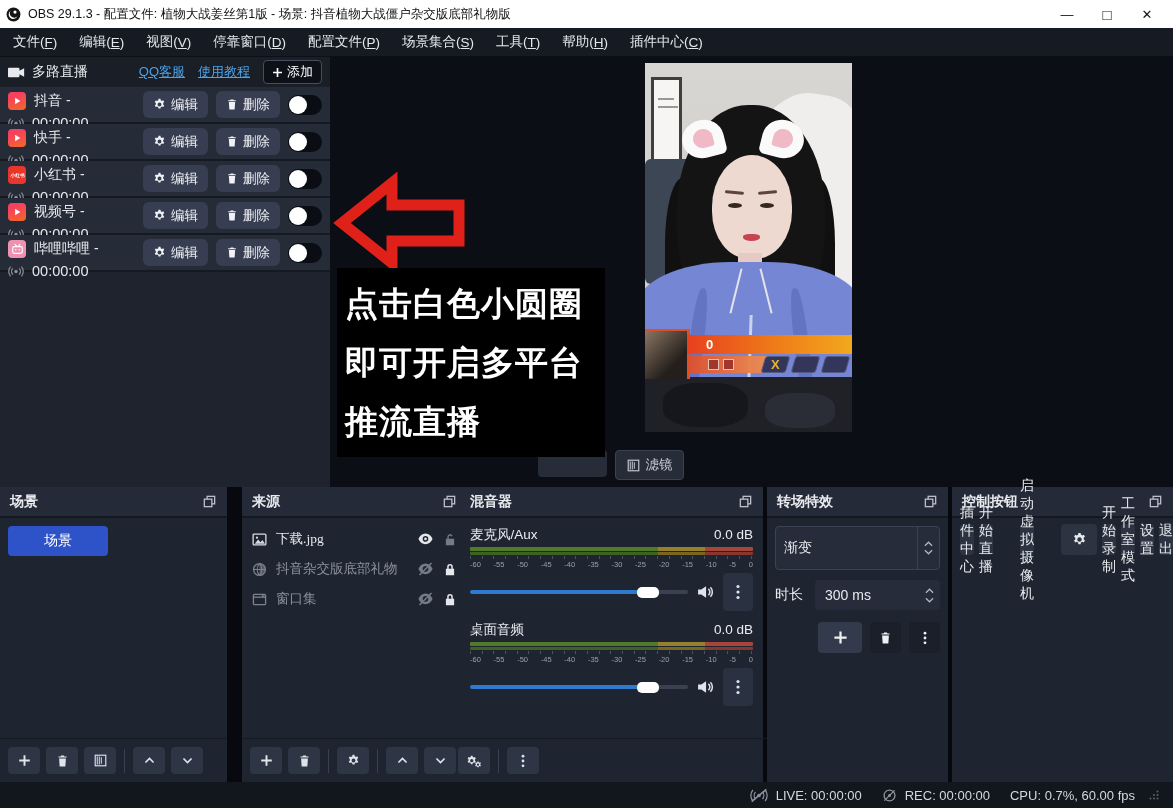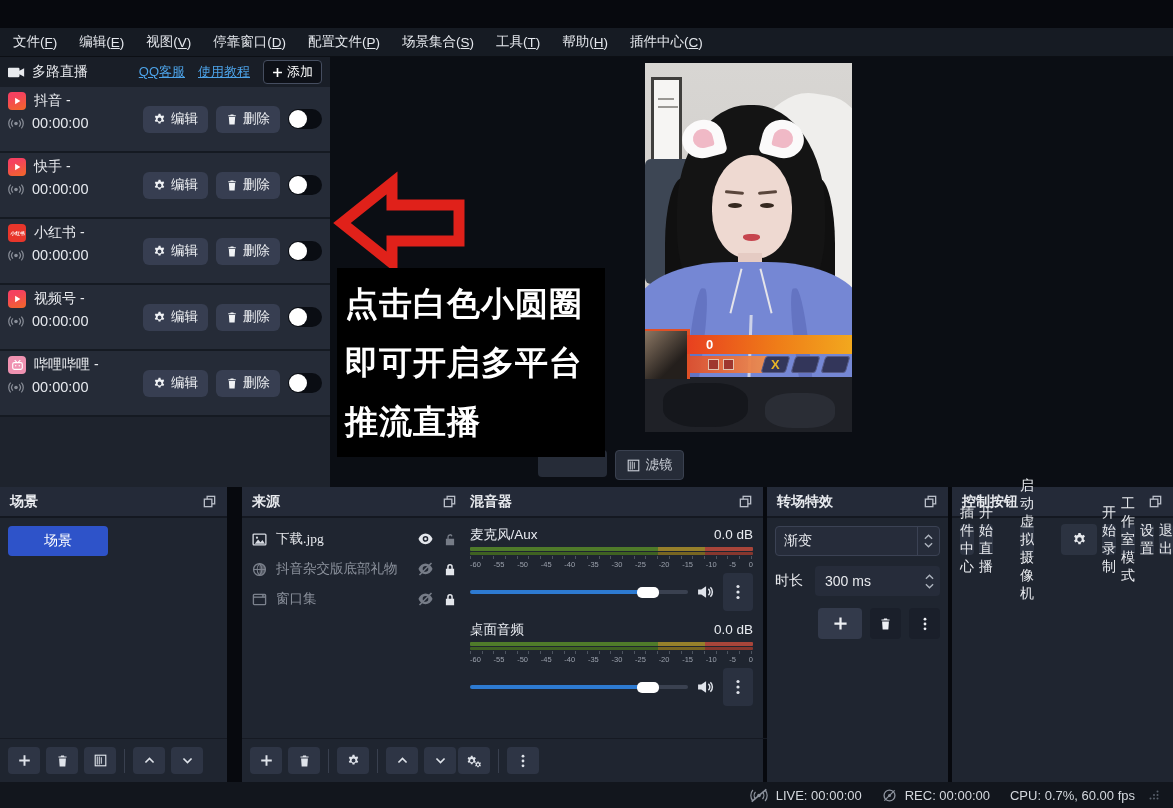--- a/index.html
+++ b/index.html
@@ -28,21 +28,21 @@
   .main { position:absolute; top:57px; left:0; width:100%; height:430px; }
 
   
   .leftdock { position:absolute; left:0; top:0; width:330px; height:430px; background:#1e232d; }
   .ms-head { height:30px; background:#191e27; display:flex; align-items:center; padding:0 8px; gap:7px; }
   .ms-title { font-size:14px; font-weight:normal; color:#e8eaee; }
   .ms-links { margin-left:auto; display:flex; gap:13px; align-items:center; }
   .mslink { font-size:13px; color:#4da3e8; text-decoration:underline; }
   .addbtn { height:24px; display:flex; align-items:center; gap:4px; padding:0 8px;
     background:#0d1017; border:1px solid #454d5f; border-radius:4px; color:#fff; font-size:13px; }
-  .ms-row { position:relative; height:66px; background:#252b37; border-bottom:2px solid #151a22; }
+  .ms-row { position:relative; height:37px; background:#252b37; border-bottom:2px solid #151a22; }
   .ms-line1 { position:absolute; left:8px; top:5px; display:flex; align-items:center; gap:8px; }
   .ms-line2 { position:absolute; left:8px; top:28px; display:flex; align-items:center; gap:8px; }
   .pbadge { width:18px; height:18px; border-radius:4px; display:flex; align-items:center; justify-content:center; overflow:hidden; flex:0 0 18px; }
   .grad-play { background:linear-gradient(160deg,#f5415f 25%,#f2632f 90%); }
   .xhs { background:#e8362b; }
   .xhs-t { color:#fff; font-size:5px; letter-spacing:0; white-space:nowrap; transform:scale(.95); font-weight:bold; }
   .bili { background:#ef92b1; }
   .pname { font-size:14px; color:#e8eaee; }
   .ptimer { font-size:14.5px; color:#e6e9ee; }
   .ms-actions { position:absolute; right:8px; top:0; height:100%; display:flex; align-items:center; gap:8px; }
@@ -142,21 +142,21 @@
   .ticks span { font-size:7.5px; color:#9aa0ab; }
   .volrow { display:flex; align-items:center; gap:8px; margin-top:4px; }
   .slider { position:relative; flex:1; height:4px; border-radius:2px; }
   .shandle { position:absolute; top:-3.5px; width:22px; height:11px; border-radius:5px; background:#ffffff; }
   .spk { color:#dfe3ea; }
   .sqbtn { width:30px; height:38px; background:#2a3140; border-radius:4px; display:flex; align-items:center; justify-content:center; color:#dfe3ea; }
   .chan + .chan { margin-top:10px; }
 
   #transitions { left:767px; width:181px; }
   #transitions .pbody { padding:8px; }
-  .selbox { display:flex; height:30px; background:#262c3a; border:1px solid #3b4254; border-radius:4px; overflow:hidden; }
+  .selbox { display:flex; height:44px; background:#262c3a; border:1px solid #3b4254; border-radius:4px; overflow:hidden; }
   .selval { flex:1; display:flex; align-items:center; padding:0 8px; font-size:14px; color:#e8eaee; }
   .selarrows { width:22px; border-left:1px solid #3b4254; display:flex; flex-direction:column; align-items:center; justify-content:center; gap:2px; color:#aeb4bf; }
   .durrow { display:flex; align-items:center; gap:12px; margin-top:10px; }
   .durlbl { font-size:14px; color:#e8eaee; white-space:nowrap; }
   .spin { flex:1; height:30px; background:#262c3a; border-radius:4px; display:flex; align-items:center; padding:0 2px 0 10px; }
   .spinval { flex:1; font-size:14px; color:#e8eaee; }
   .spinarrows { display:flex; flex-direction:column; gap:3px; color:#aeb4bf; padding-right:4px; }
   .trbtns { display:flex; justify-content:flex-end; gap:8px; margin-top:12px; }
   .trbtn { width:44px; height:31px; background:#333a4b; border-radius:4px; display:flex; align-items:center; justify-content:center; color:#eef0f4; }
   .trbtn.darkbg { width:31px; background:#1a1f2a; }
@@ -174,20 +174,33 @@
     display:flex; align-items:center; justify-content:flex-end; gap:8px; padding-right:14px; }
   .sb-ic { color:#8d939e; }
   .sb-t { font-size:13px; color:#d4d8de; margin-right:12px; }
   .grip { margin-left:2px; color:#5a616c; }
 </style>
 </head>
 <body>
 
 <div id="app">
 
+  <div class="titlebar">
+    <svg width="15" height="15" viewBox="0 0 16 16">
+      <circle cx="8" cy="8" r="7.4" fill="#151515"></circle>
+      <path d="M5.2 3.6a4.9 4.9 0 1 0 7 6.2 4.2 4.2 0 0 1-7-6.2z" fill="#fff"></path>
+      <circle cx="9.6" cy="5.4" r="1.7" fill="#fff"></circle>
+    </svg>
+    <span class="wtitle">OBS 29.1.3 - 配置文件: 植物大战姜丝第1版 - 场景: 抖音植物大战僵户杂交版底部礼物版</span>
+    <div class="wctrls">
+      <span class="wbtn">—</span>
+      <span class="wbtn max">□</span>
+      <span class="wbtn">✕</span>
+    </div>
+  </div>
 
   <div class="menubar">
     <span class="menu-item">文件(<span class="ukey">F</span>)</span>
     <span class="menu-item">编辑(<span class="ukey">E</span>)</span>
     <span class="menu-item">视图(<span class="ukey">V</span>)</span>
     <span class="menu-item">停靠窗口(<span class="ukey">D</span>)</span>
     <span class="menu-item">配置文件(<span class="ukey">P</span>)</span>
     <span class="menu-item">场景集合(<span class="ukey">S</span>)</span>
     <span class="menu-item">工具(<span class="ukey">T</span>)</span>
     <span class="menu-item">帮助(<span class="ukey">H</span>)</span>

